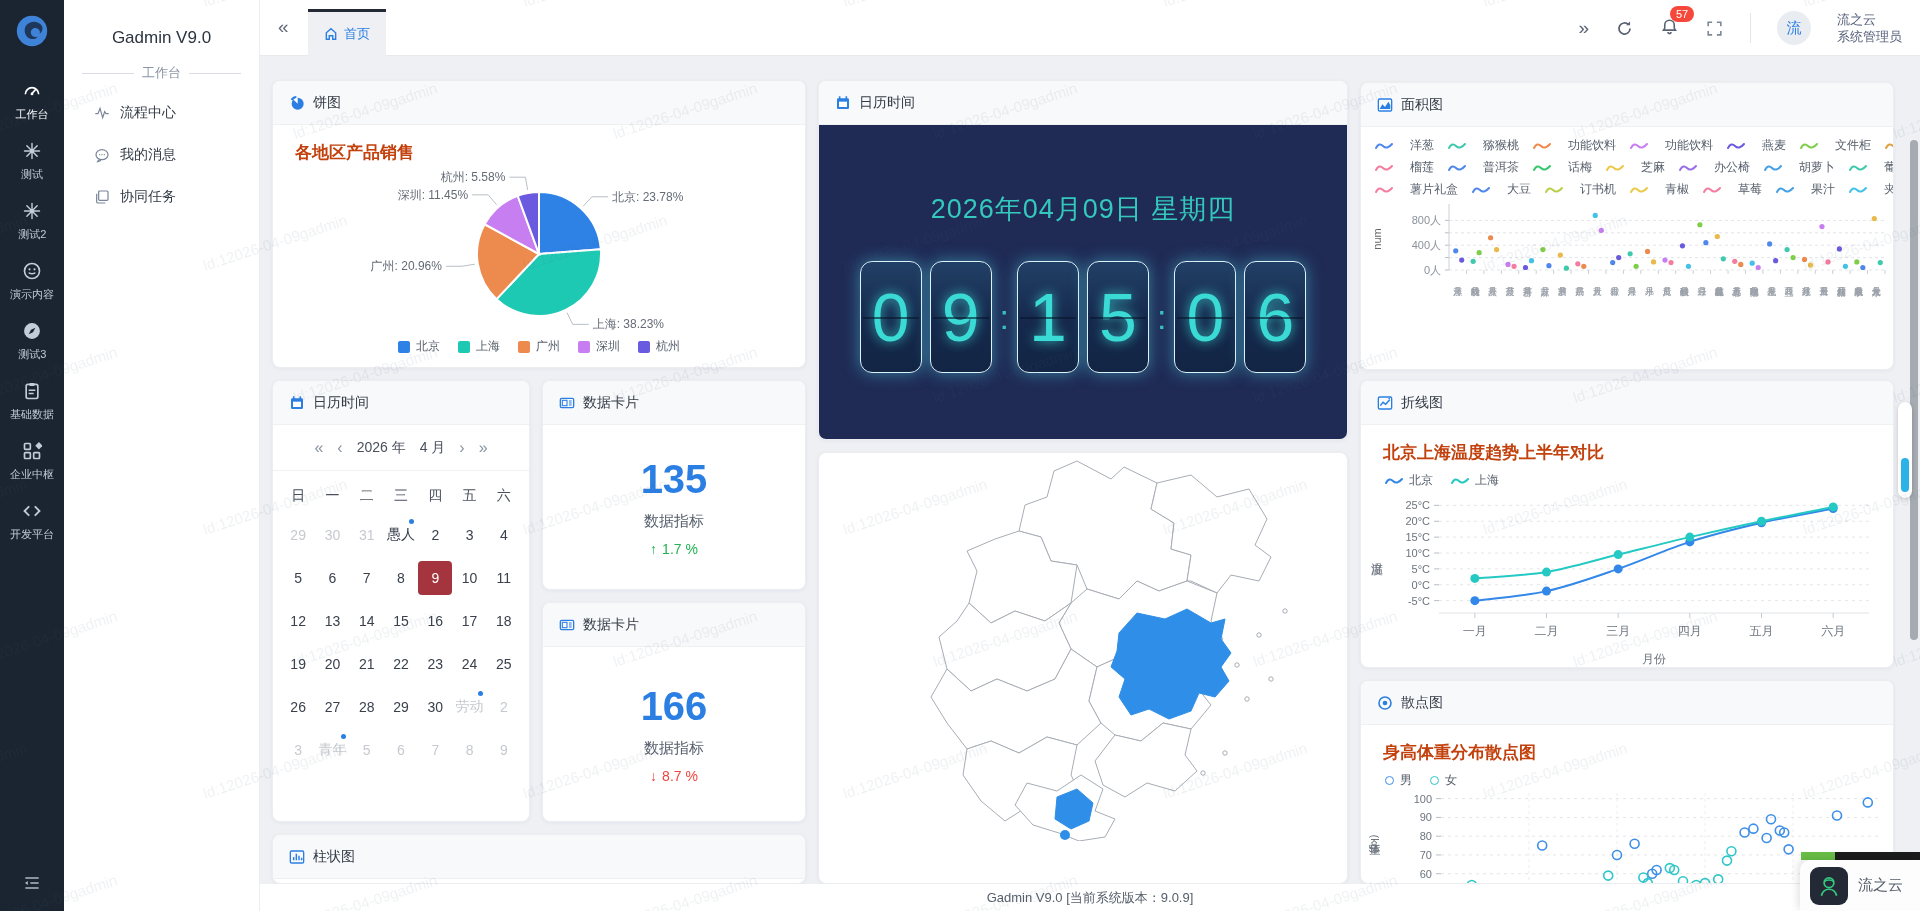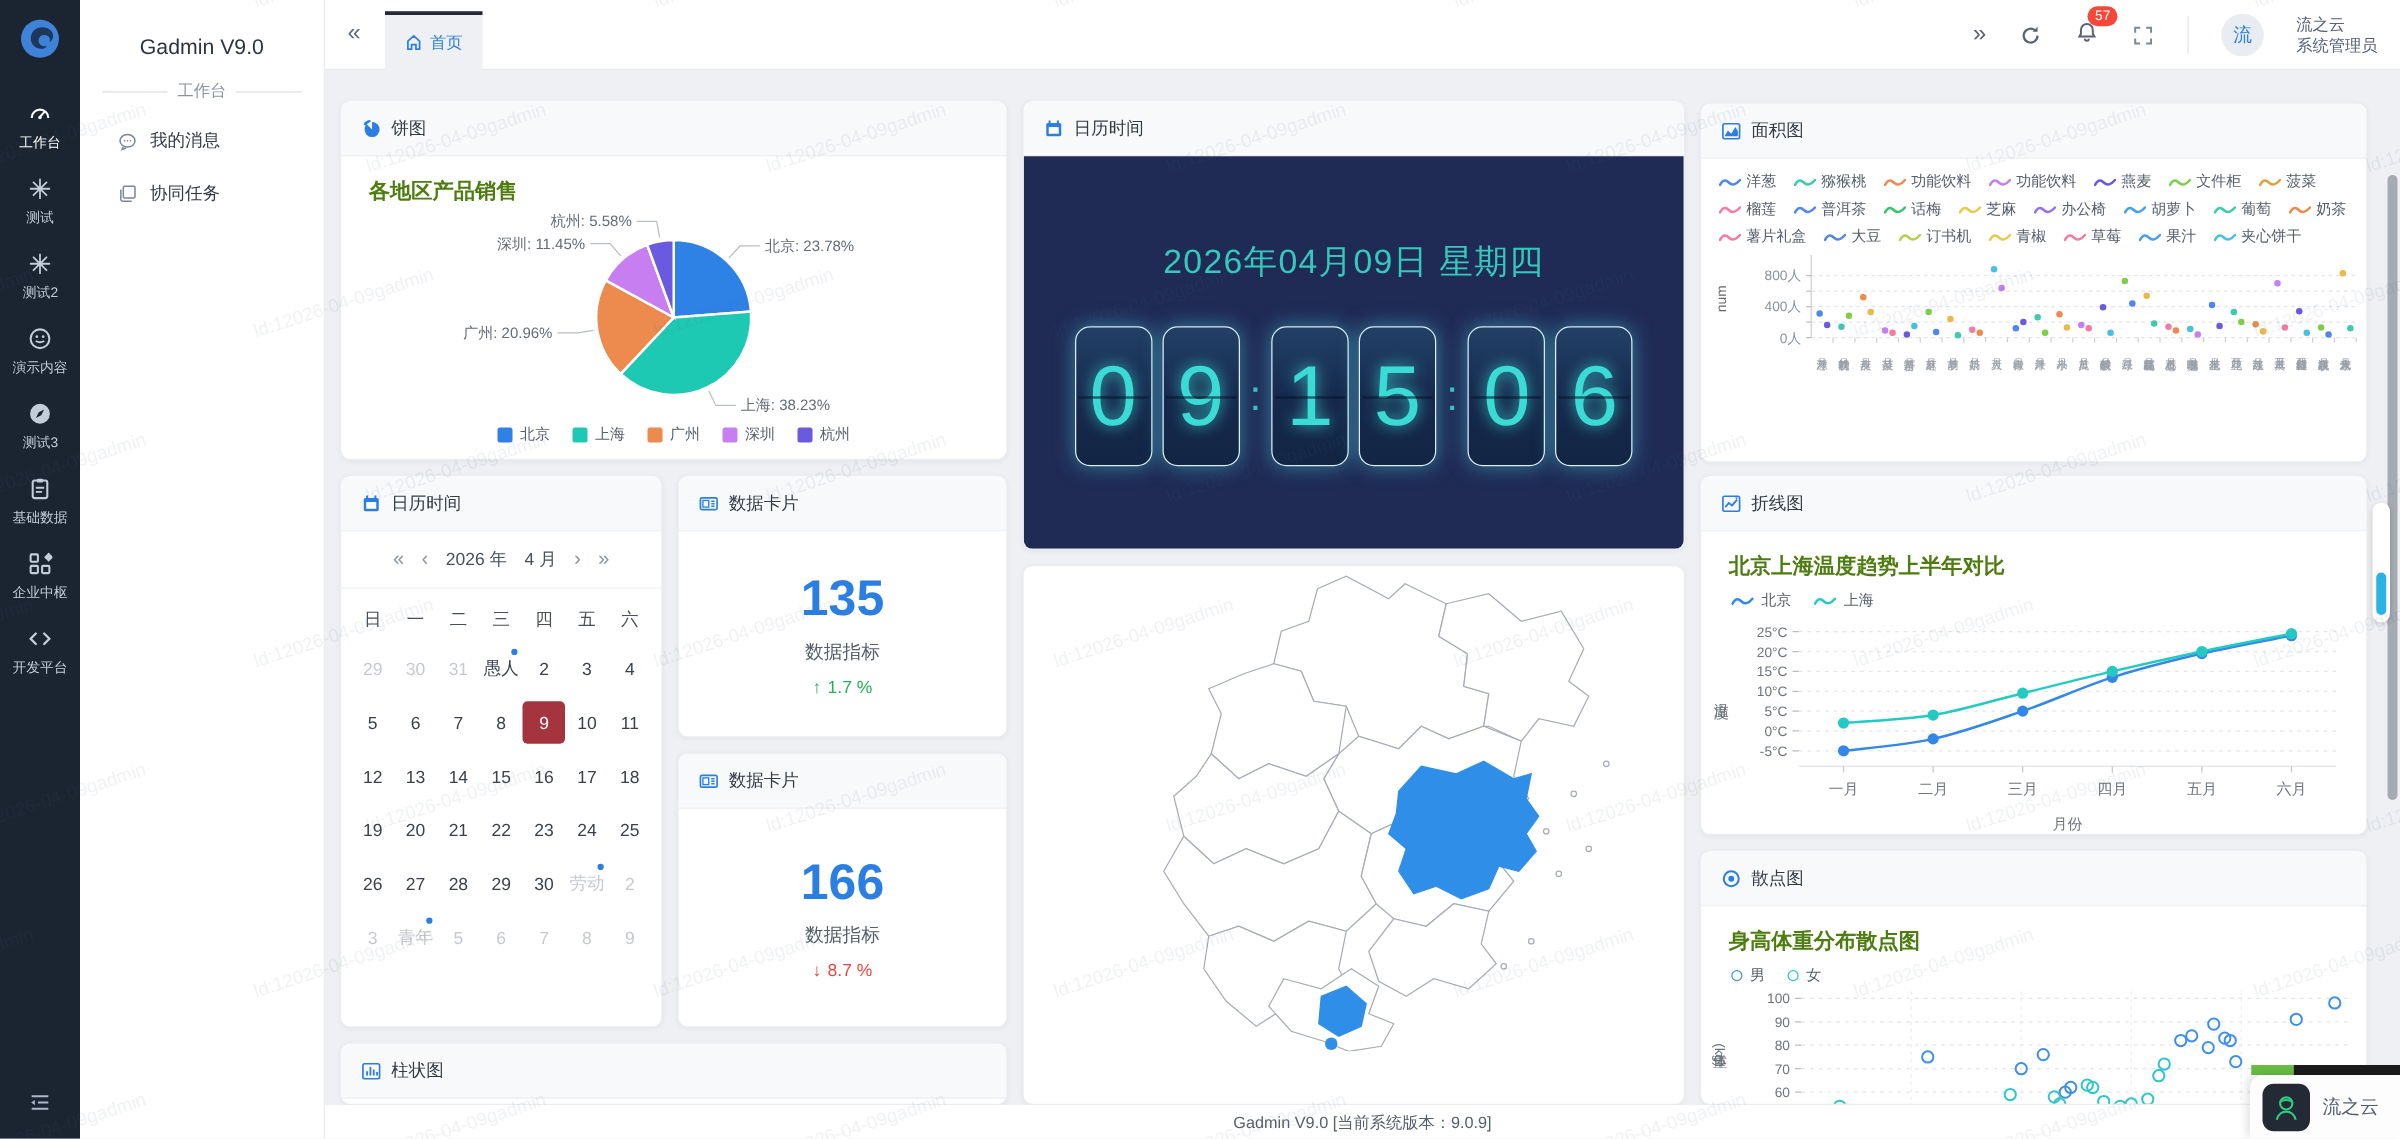--- a/index.html
+++ b/index.html
@@ -32,21 +32,21 @@
   #bell-wrap { position:relative; cursor:pointer; }
   #badge { position:absolute; left:10px; top:-11px; background:#f5483b; color:#fff; font-size:11px; line-height:16px; padding:0 6px; border-radius:8px; }
   #tb-divider { width:1px; height:30px; background:#e3e5e9; }
   #avatar { width:34px; height:34px; border-radius:50%; background:#e9edf2; color:#2b7fe3; font-size:15px; display:flex; align-items:center; justify-content:center; cursor:pointer; }
   #user-block { display:flex; flex-direction:column; gap:2px; font-size:13px; color:#55617a; line-height:15px; }
 
   
   .card { position:absolute; background:#fff; border:1px solid #ebedf0; border-radius:8px; box-shadow:0 1px 4px rgba(20,30,60,.05); overflow:hidden; z-index:2; }
   .card-hd { height:44px; display:flex; align-items:center; gap:8px; padding:0 16px; background:#f8f9fb; border-bottom:1px solid #eef0f2; font-size:14px; color:#333b46; }
   .card-hd svg { width:16px; height:16px; }
-  .chart-title { font-size:17px; font-weight:bold; color:#4d7c0f; padding:16px 22px 4px; }
+  .chart-title { font-size:17px; font-weight:bold; color:#c2410c; padding:16px 22px 4px; }
 
   #card-pie  { left:272px; top:80px;  width:534px; height:288px; }
   #card-clock{ left:818px; top:80px;  width:530px; height:360px; }
   #card-area { left:1360px;top:82px;  width:534px; height:288px; }
   #card-cal  { left:272px; top:380px; width:258px; height:442px; }
   #card-dc1  { left:542px; top:380px; width:264px; height:210px; }
   #card-dc2  { left:542px; top:602px; width:264px; height:220px; }
   #card-map  { left:818px; top:452px; width:530px; height:432px; }
   #card-line { left:1360px;top:380px; width:534px; height:288px; }
   #card-scatter{ left:1360px;top:680px;width:534px; height:204px; }
@@ -80,21 +80,21 @@
   
   .dc-body { display:flex; flex-direction:column; align-items:center; justify-content:center; height:calc(100% - 44px); gap:10px; }
   .dc-num { font-size:40px; font-weight:bold; color:#2b7fe3; }
   .dc-label { font-size:15px; color:#555e6b; }
   .dc-delta { font-size:14px; display:flex; gap:5px; align-items:center; }
   .dc-delta.up { color:#21b252; } .dc-delta.down { color:#f0453c; }
 
   
   #area-legend { padding:10px 14px 0; display:flex; flex-direction:column; gap:5px; }
   .area-lg-row { display:flex; align-items:center; gap:14px; font-size:12px; color:#555e6b; flex-wrap:nowrap; }
-  .sq-item { display:flex; align-items:center; gap:4px; cursor:pointer; white-space:nowrap; }
+  .sq-item { display:flex; align-items:center; gap:17px; cursor:pointer; white-space:nowrap; }
 
   
   #footer { position:absolute; left:260px; right:0; top:884px; height:27px; background:#fff; display:flex; align-items:center; justify-content:center; font-size:13px; color:#555e6b; z-index:6; }
 
   
   #chat-bar { position:absolute; left:1801px; top:852px; width:119px; height:8px; display:flex; z-index:8; }
   #chat-bar .g { width:34px; background:#6abf47; } #chat-bar .k { flex:1; background:#1c1c1c; }
   #chat-card { position:absolute; left:1800px; top:860px; width:120px; height:51px; background:#fdfdfd; border-top-left-radius:10px; box-shadow:-2px -2px 8px rgba(0,0,0,.12); display:flex; align-items:center; gap:10px; padding-left:10px; z-index:8; cursor:pointer; }
   #chat-avatar { width:38px; height:38px; border-radius:9px; background:#232a36; display:flex; align-items:center; justify-content:center; }
   #chat-name { font-size:15px; color:#555e6b; }
@@ -195,20 +195,28 @@
         </g>
         <path d="M7 9.5v5L3.5 12z" fill="#aeb8c6"></path>
       </svg>
   </div>
 </aside>
 
 <aside id="menu">
   <div class="app-title">Gadmin V9.0</div>
   <div class="section">工作台</div>
   <div id="menu-items">
+      <div class="menu-item">
+        <span style="display:flex">
+          <svg viewBox="0 0 24 24" style="width: 16px; height: 16px; color: rgb(122, 133, 153);">
+            <path d="M2 13h4l3-8 4 14 3-9 2 3h4" fill="none" stroke="currentColor" stroke-width="1.8"></path>
+          </svg>
+        </span>
+        <span>流程中心</span>
+      </div>
       <div class="menu-item">
         <span style="display:flex">
           <svg viewBox="0 0 24 24" style="width: 16px; height: 16px; color: rgb(122, 133, 153);">
             <ellipse cx="12" cy="11.5" rx="9" ry="7.5" fill="none" stroke="currentColor" stroke-width="1.8"></ellipse>
             <path d="M7 19l-1.5 3 5-2" fill="none" stroke="currentColor" stroke-width="1.8"></path>
             <circle cx="8.5" cy="11.5" r="1" fill="currentColor"></circle>
             <circle cx="12" cy="11.5" r="1" fill="currentColor"></circle>
             <circle cx="15.5" cy="11.5" r="1" fill="currentColor"></circle>
           </svg>
         </span>

